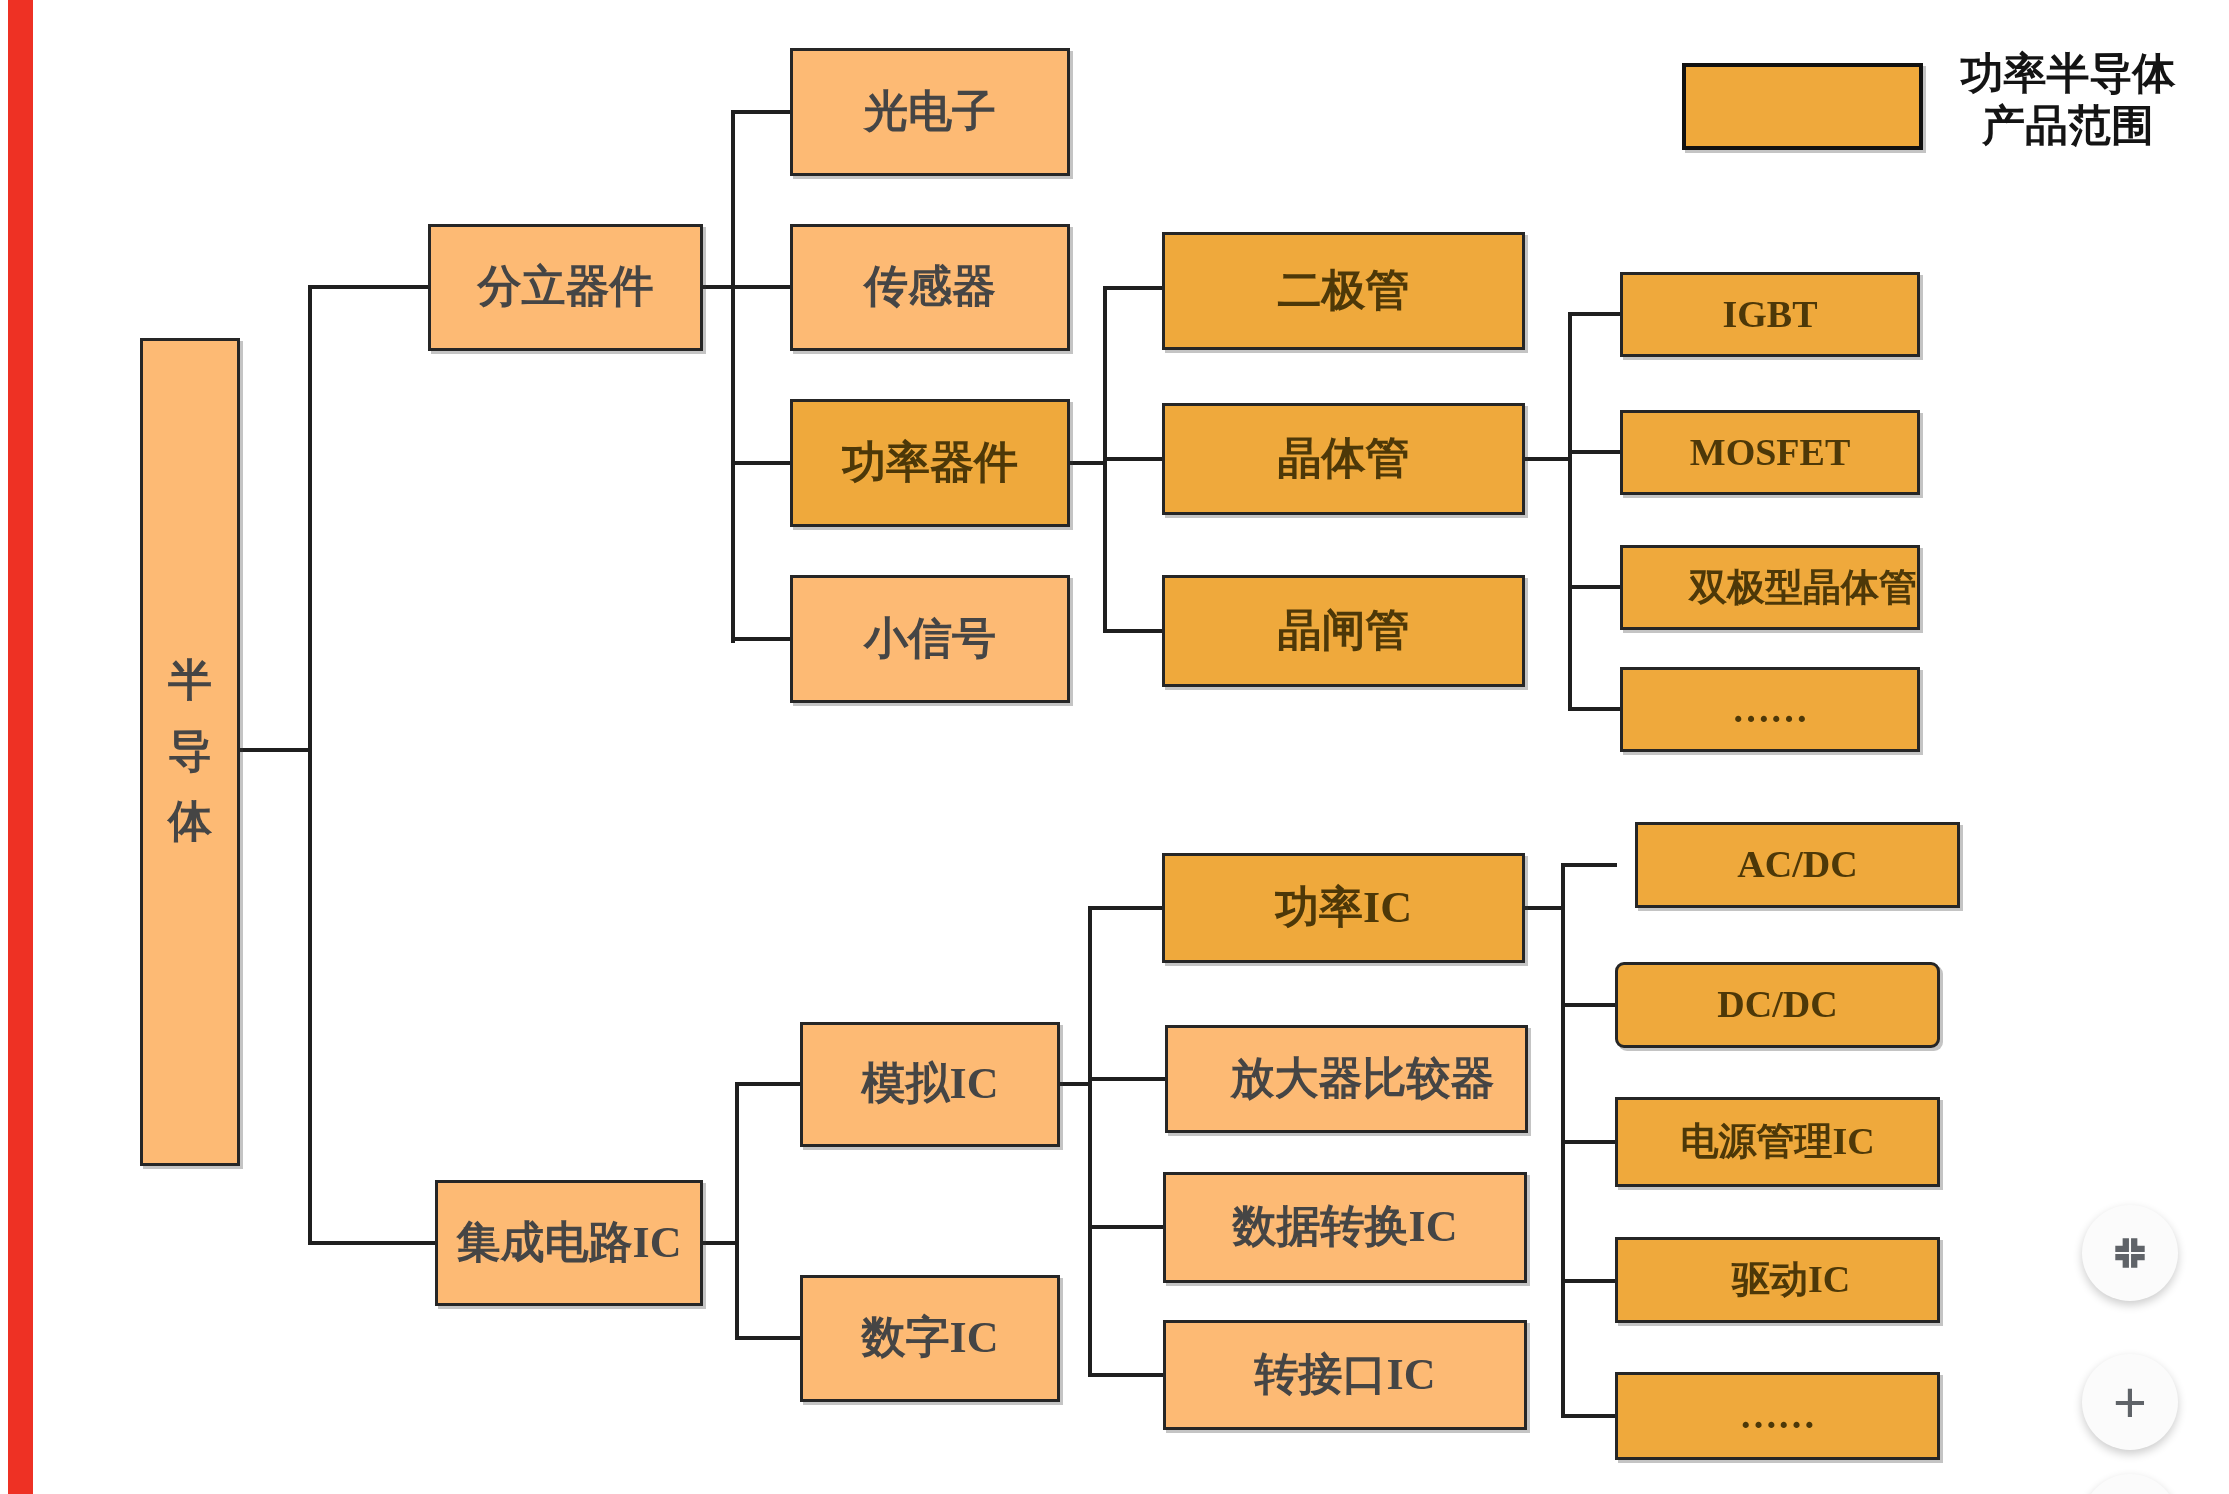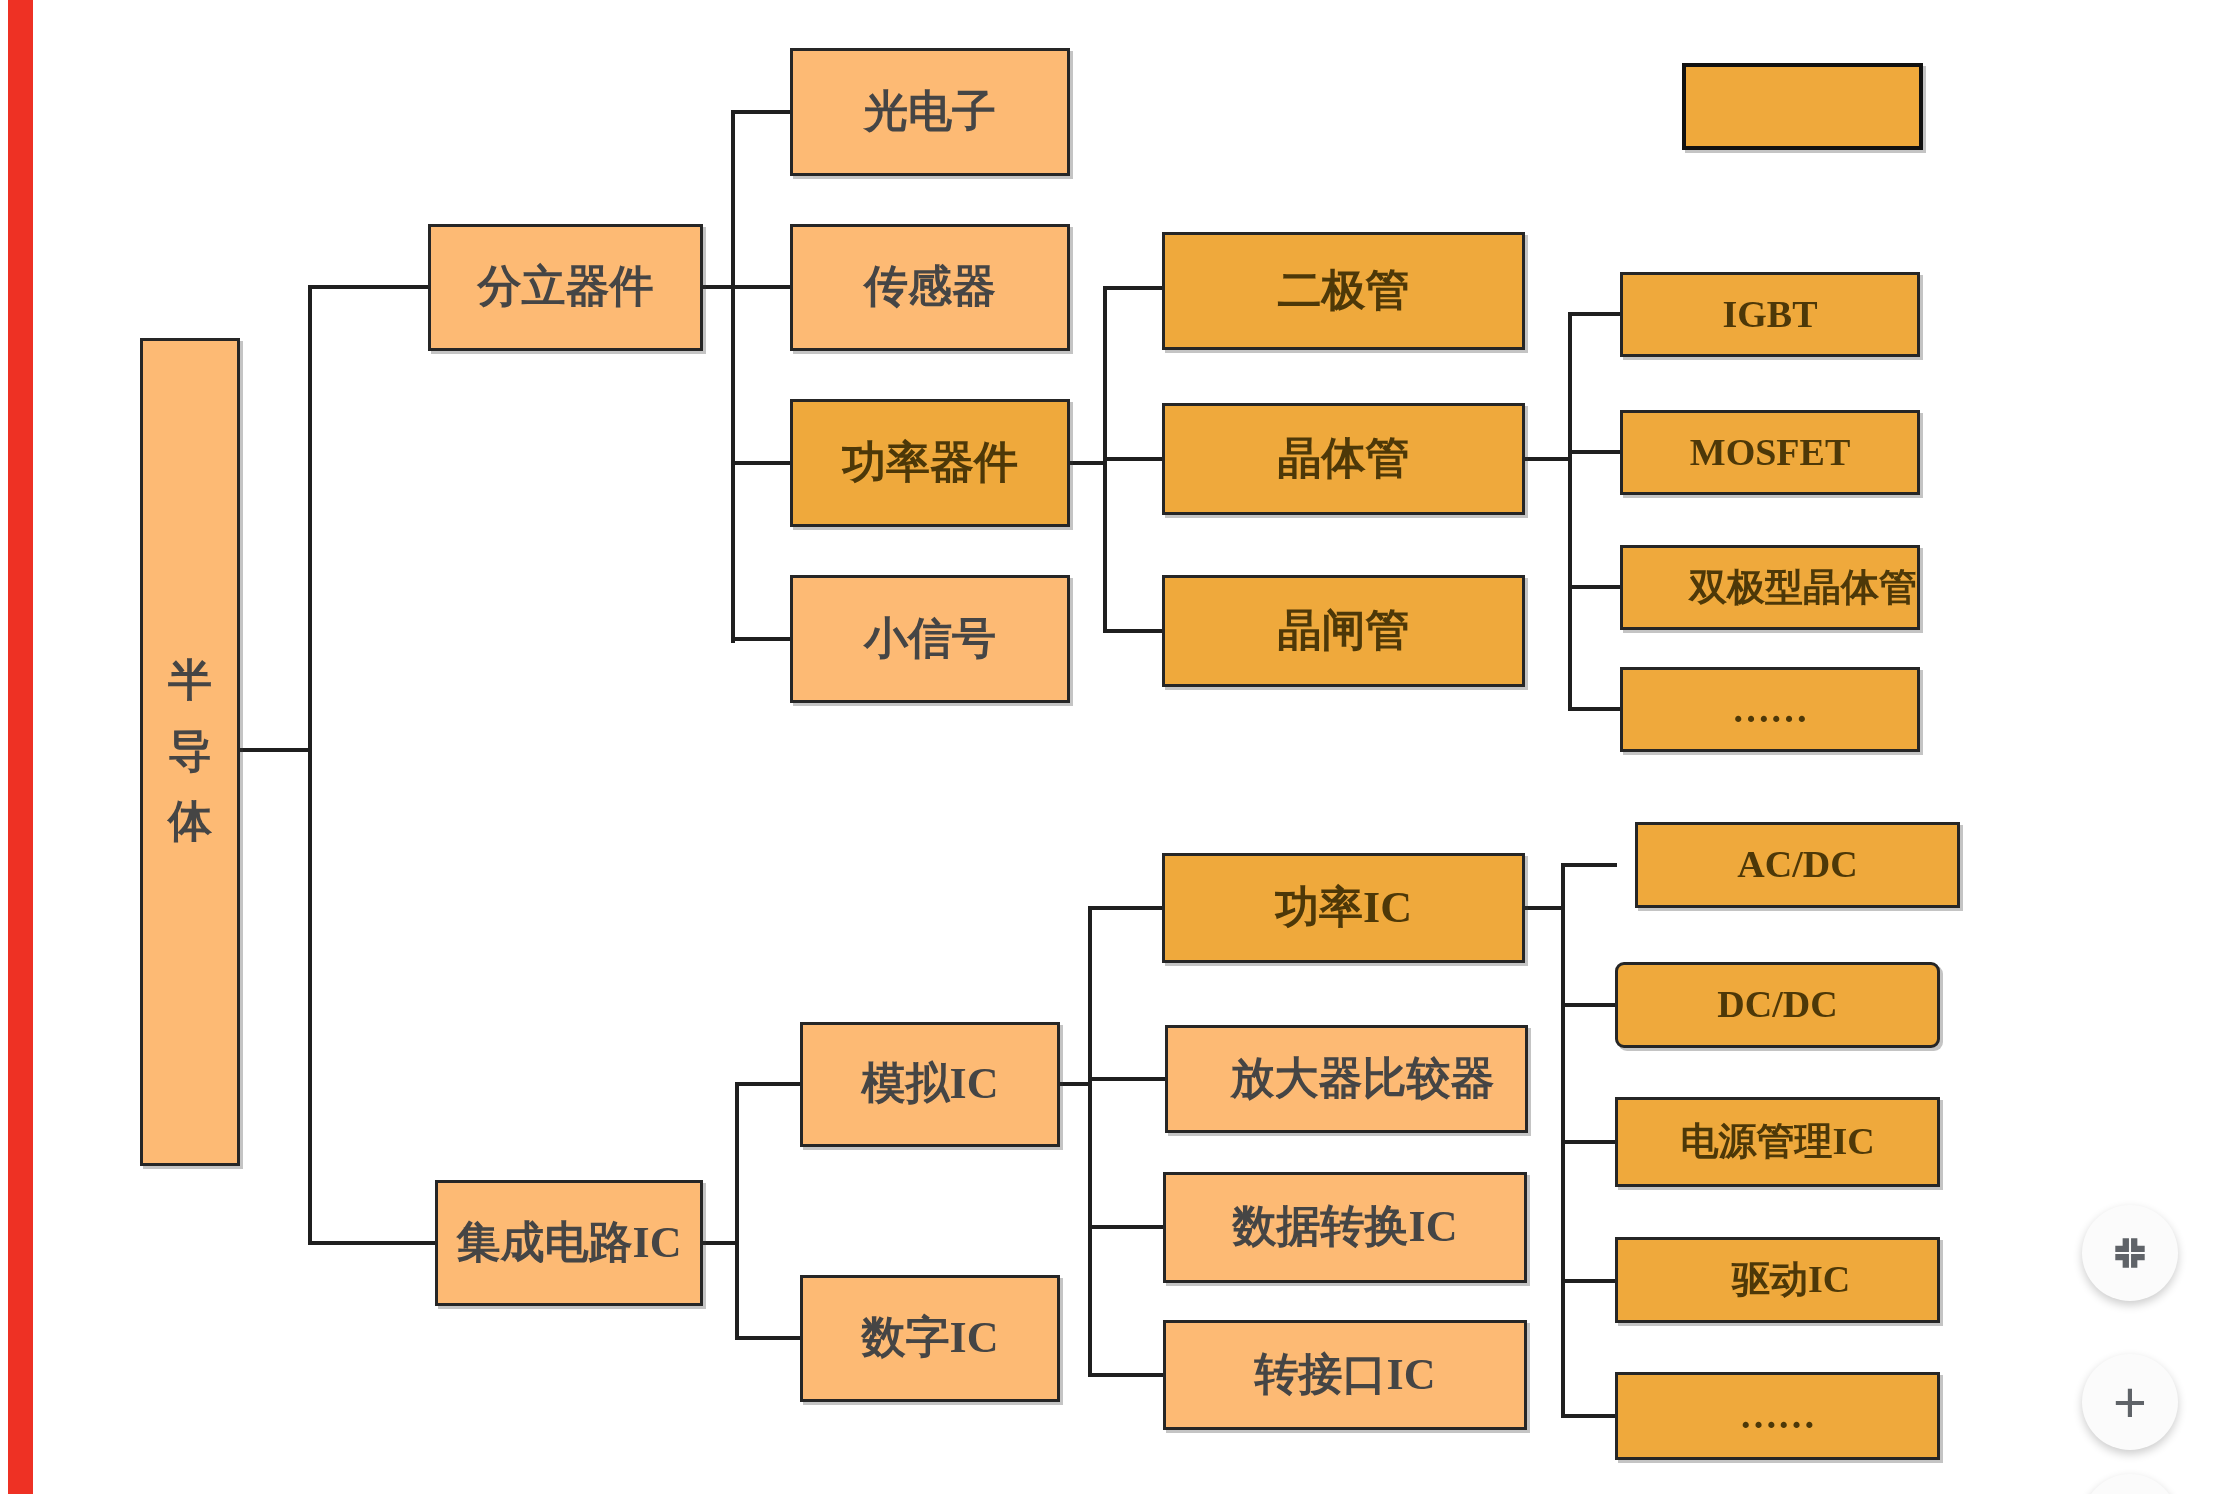--- a/index.html
+++ b/index.html
@@ -165,20 +165,22 @@
 </div>
 <div class="node orange sm" style="left:1615px;top:1237px;width:325px;height:86px;padding-left:27px;">
   <span>驱动IC</span>
 </div>
 <div class="node orange sm" style="left:1615px;top:1372px;width:325px;height:88px;">
   <span>……</span>
 </div>
 
 <div class="legend-swatch"></div>
 <div class="legend-text">
+  <div>功率半导体</div>
+  <div>产品范围</div>
 </div>
 
 <div class="fab" style="left:2082px;top:1205px;">
   <svg width="42" height="42" viewBox="0 0 40 40">
     <g fill="none" stroke="#5f6368" stroke-width="6">
       <polyline points="6,16 16,16 16,6"></polyline>
       <polyline points="34,16 24,16 24,6"></polyline>
       <polyline points="6,24 16,24 16,34"></polyline>
       <polyline points="34,24 24,24 24,34"></polyline>
     </g>

